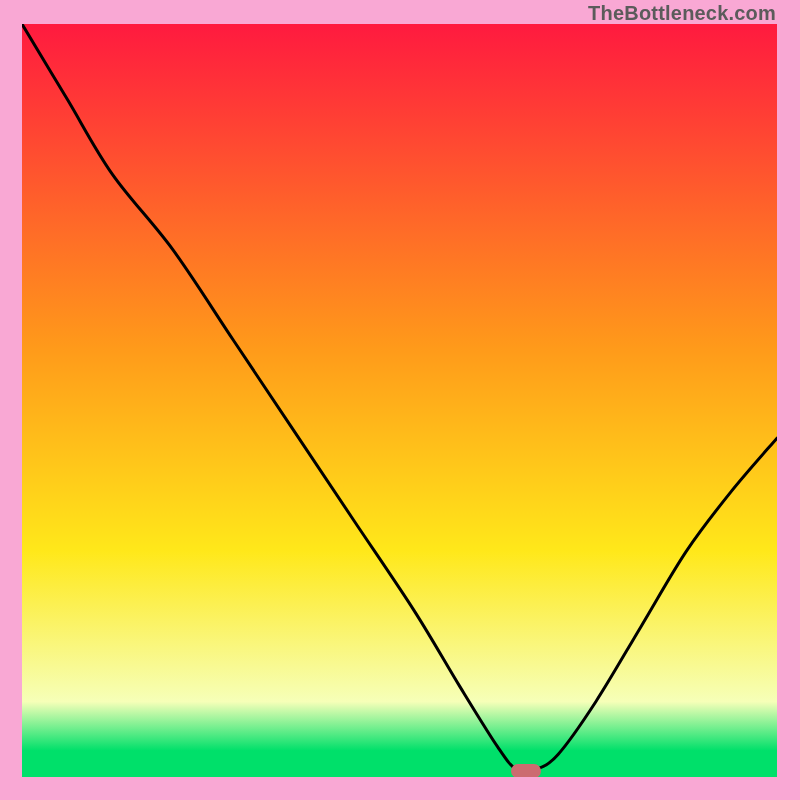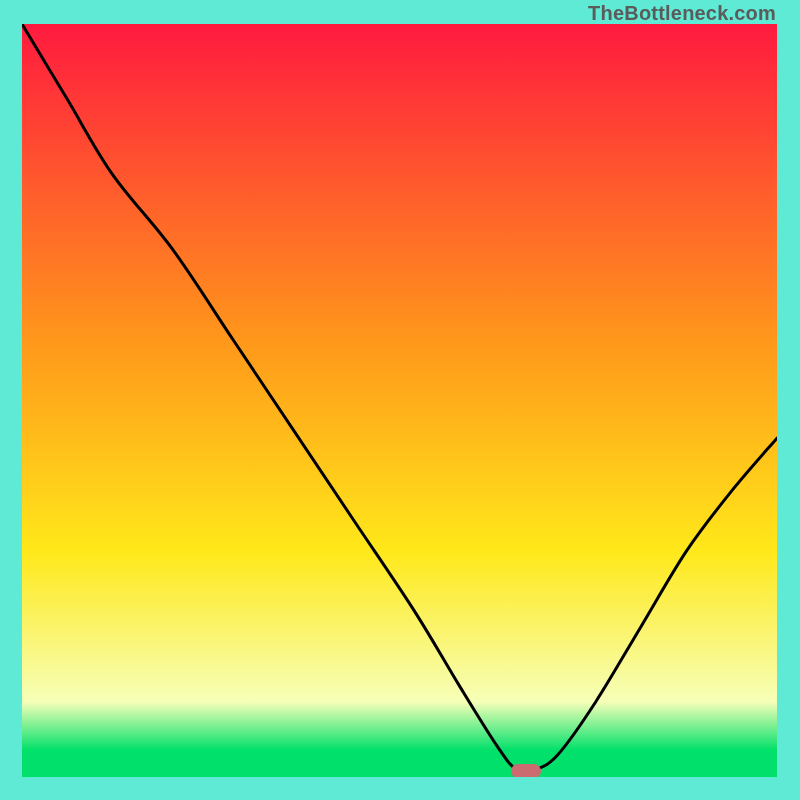--- a/index.html
+++ b/index.html
@@ -9,21 +9,21 @@
     height: 800px;
     background: #000;
     overflow: hidden;
   }
   .frame {
     position: absolute;
     left: 0;
     top: 0;
     width: 800px;
     height: 800px;
-    background: #5eead4;
+    background: #f9a8d4;
   }
   .plot-area {
     position: absolute;
     left: 22px;
     top: 24px;
     width: 755px;
     height: 753px;
     overflow: hidden;
   }
   .plot-area svg {

